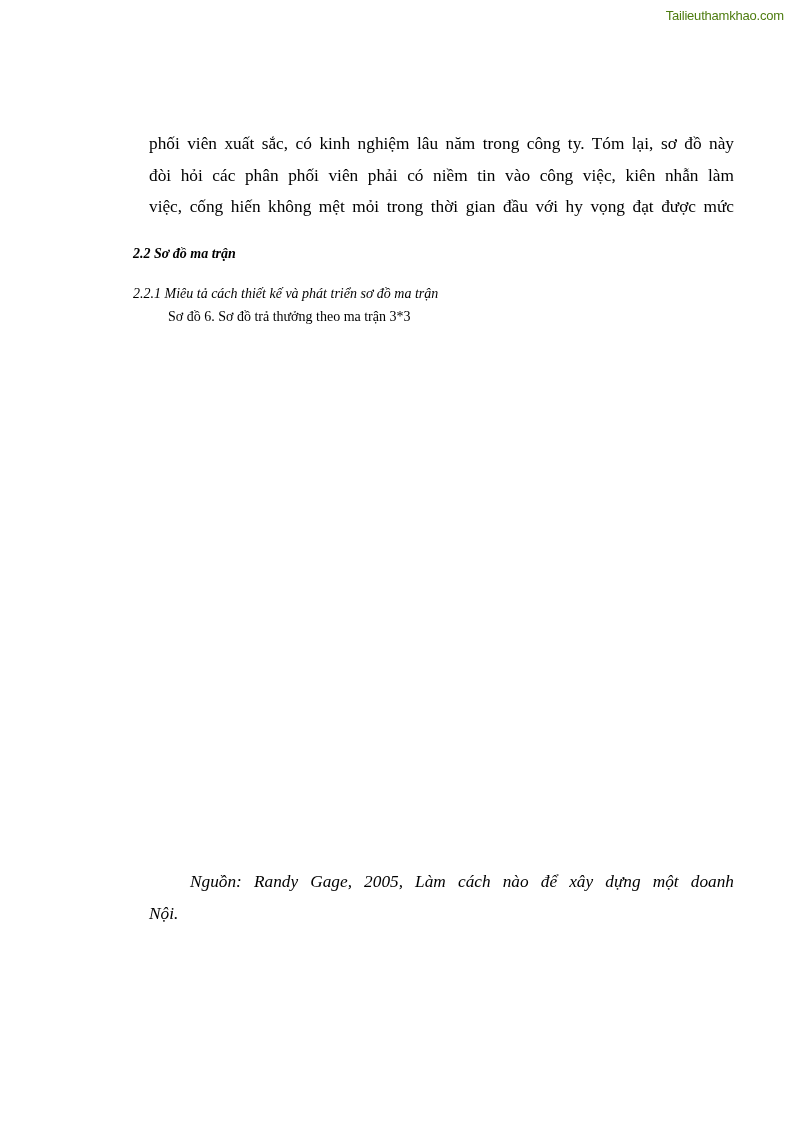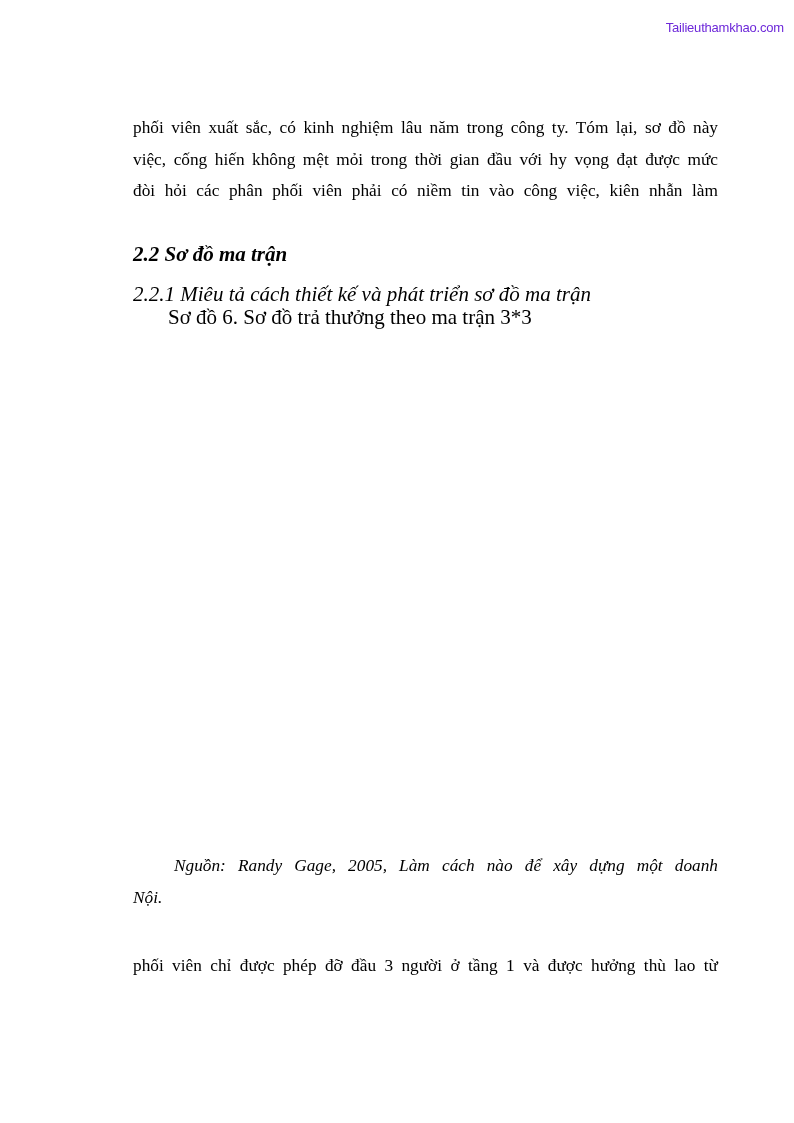--- a/index.html
+++ b/index.html
@@ -10,36 +10,36 @@
     body {
       width: 794px;
       height: 1123px;
       position: relative;
       overflow: hidden;
       font-family: "Liberation Serif", serif;
       color: #000000;
     }
     .watermark {
       position: absolute;
-      top: 20px;
+      top: 8px;
       right: 10px;
       font-family: "Liberation Sans", sans-serif;
       font-size: 13px;
-      color: #6d28d9;
+      color: #4d7c0f;
       letter-spacing: -0.2px;
     }
     .para {
       position: absolute;
       left: 133px;
       width: 585px;
       font-size: 17.3px;
       line-height: 31.5px;
       text-align: justify;
       text-align-last: left;
-      margin: 0;
+      margin: 16px;
     }
     .line {
       display: block;
       text-align: justify;
       text-align-last: justify;
       white-space: nowrap;
     }
     .line.last {
       text-align-last: left;
     }
@@ -49,52 +49,51 @@
     .bold-italic {
       font-weight: bold;
       font-style: italic;
     }
     .italic {
       font-style: italic;
     }
     .single {
       position: absolute;
       left: 133px;
-      font-size: 21px;
+      font-size: 14px;
       line-height: 24px;
       white-space: nowrap;
       margin: 0;
     }
     .diagram-area {
       position: absolute;
       left: 133px;
       top: 335px;
       width: 585px;
       height: 500px;
     }
   </style>
 </head>
 <body>
 
 <div class="watermark">Tailieuthamkhao.com</div>
 
 <p class="para" style="top:112px;">
   <span class="line">phối viên xuất sắc, có kinh nghiệm lâu năm trong công ty. Tóm lại, sơ đồ này</span>
+  <span class="line">đòi hỏi các phân phối viên phải có niềm tin vào công việc, kiên nhẫn làm</span>
   <span class="line">việc, cống hiến không mệt mỏi trong thời gian đầu với hy vọng đạt được mức</span>
-  <span class="line">đòi hỏi các phân phối viên phải có niềm tin vào công việc, kiên nhẫn làm</span>
 </p>
 
 <p class="single bold-italic" style="top:242px;">2.2 Sơ đồ ma trận</p>
 
 <p class="single italic" style="top:274px;margin-top:8px;">2.2.1 Miêu tả cách thiết kế và phát triển sơ đồ ma trận</p>
 
 <p class="single" style="top:305px; left:168px;">Sơ đồ 6. Sơ đồ trả thưởng theo ma trận 3*3</p>
 
 <div class="diagram-area"></div>
 
 <p class="para italic" style="top:850px;">
   <span class="line indent">Nguồn: Randy Gage, 2005, Làm cách nào để xây dựng một doanh</span>
   <span class="line last">Nội.</span>
 </p>
 
 <p class="para" style="top:950px;">
-  <span class="line">phối viên chỉ được phép đỡ đầu 3 người ở tầng 1 và được hưởng thù lao từ</span>
 </p>
 
 </body></html>

